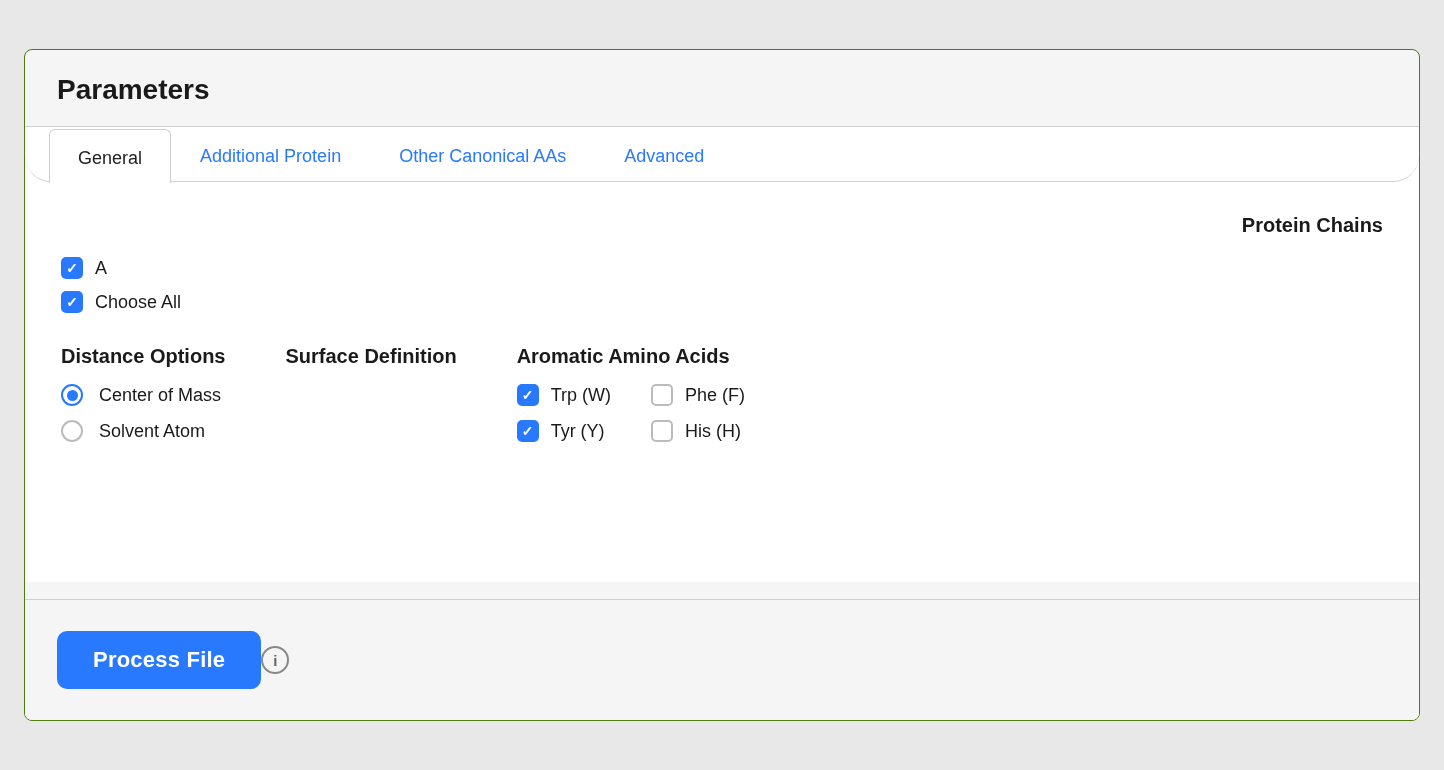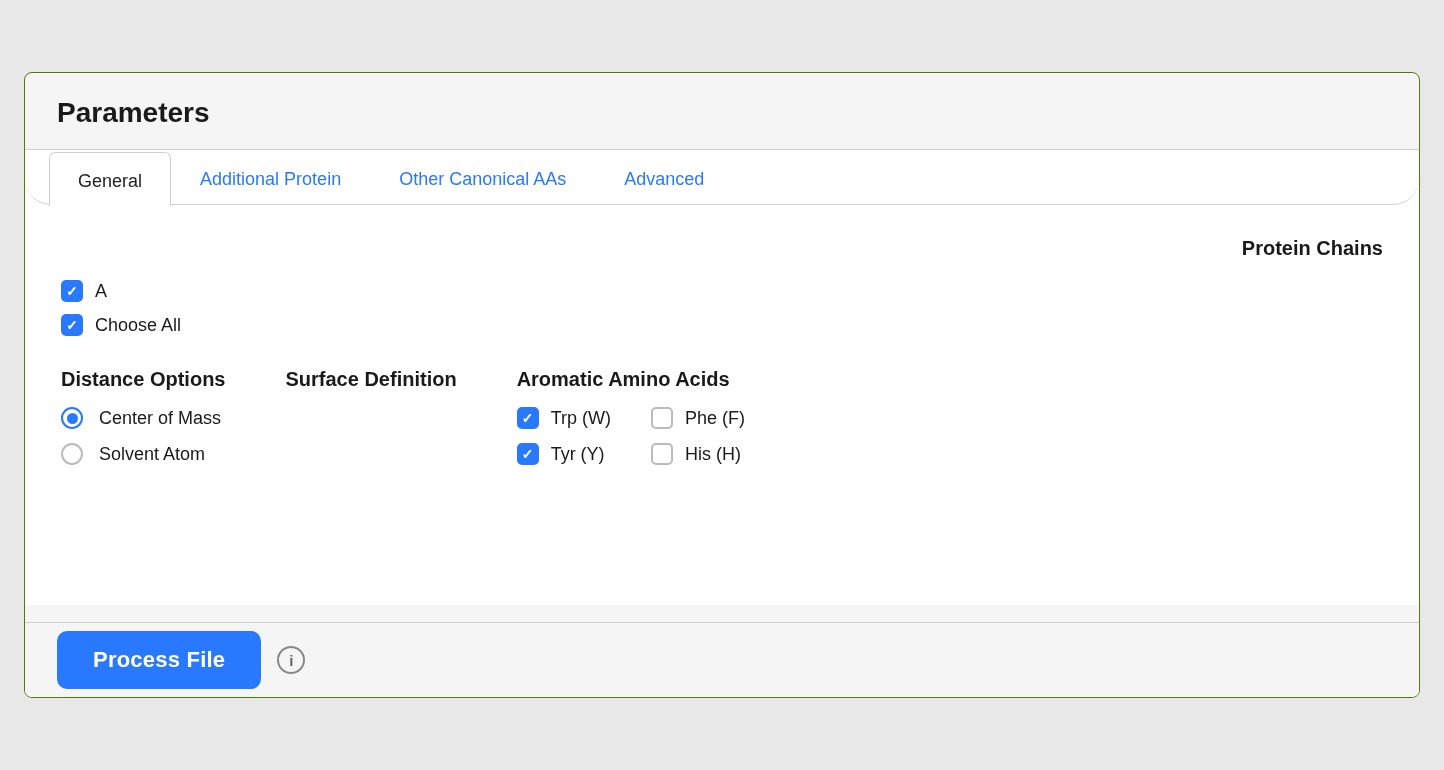--- a/index.html
+++ b/index.html
@@ -164,24 +164,23 @@
     
     .aromatic-grid {
       display: grid;
       grid-template-columns: 1fr 1fr;
       gap: 14px 40px;
     }
     
     .panel-footer {
       background: #f5f5f5;
       border-top: 1.5px solid #d0d0d0;
-      padding: 8px 32px;
-      display: flex;
-      align-items: center;
-      gap: 16px;
+      padding: 31px 32px;
+      display: flex;
+      align-items: center;
       margin-top: 17px;
     }
     .process-btn {
       background: #2979ff;
       color: #fff;
       border: none;
       border-radius: 10px;
       font-size: 22px;
       font-weight: 700;
       padding: 16px 36px;

